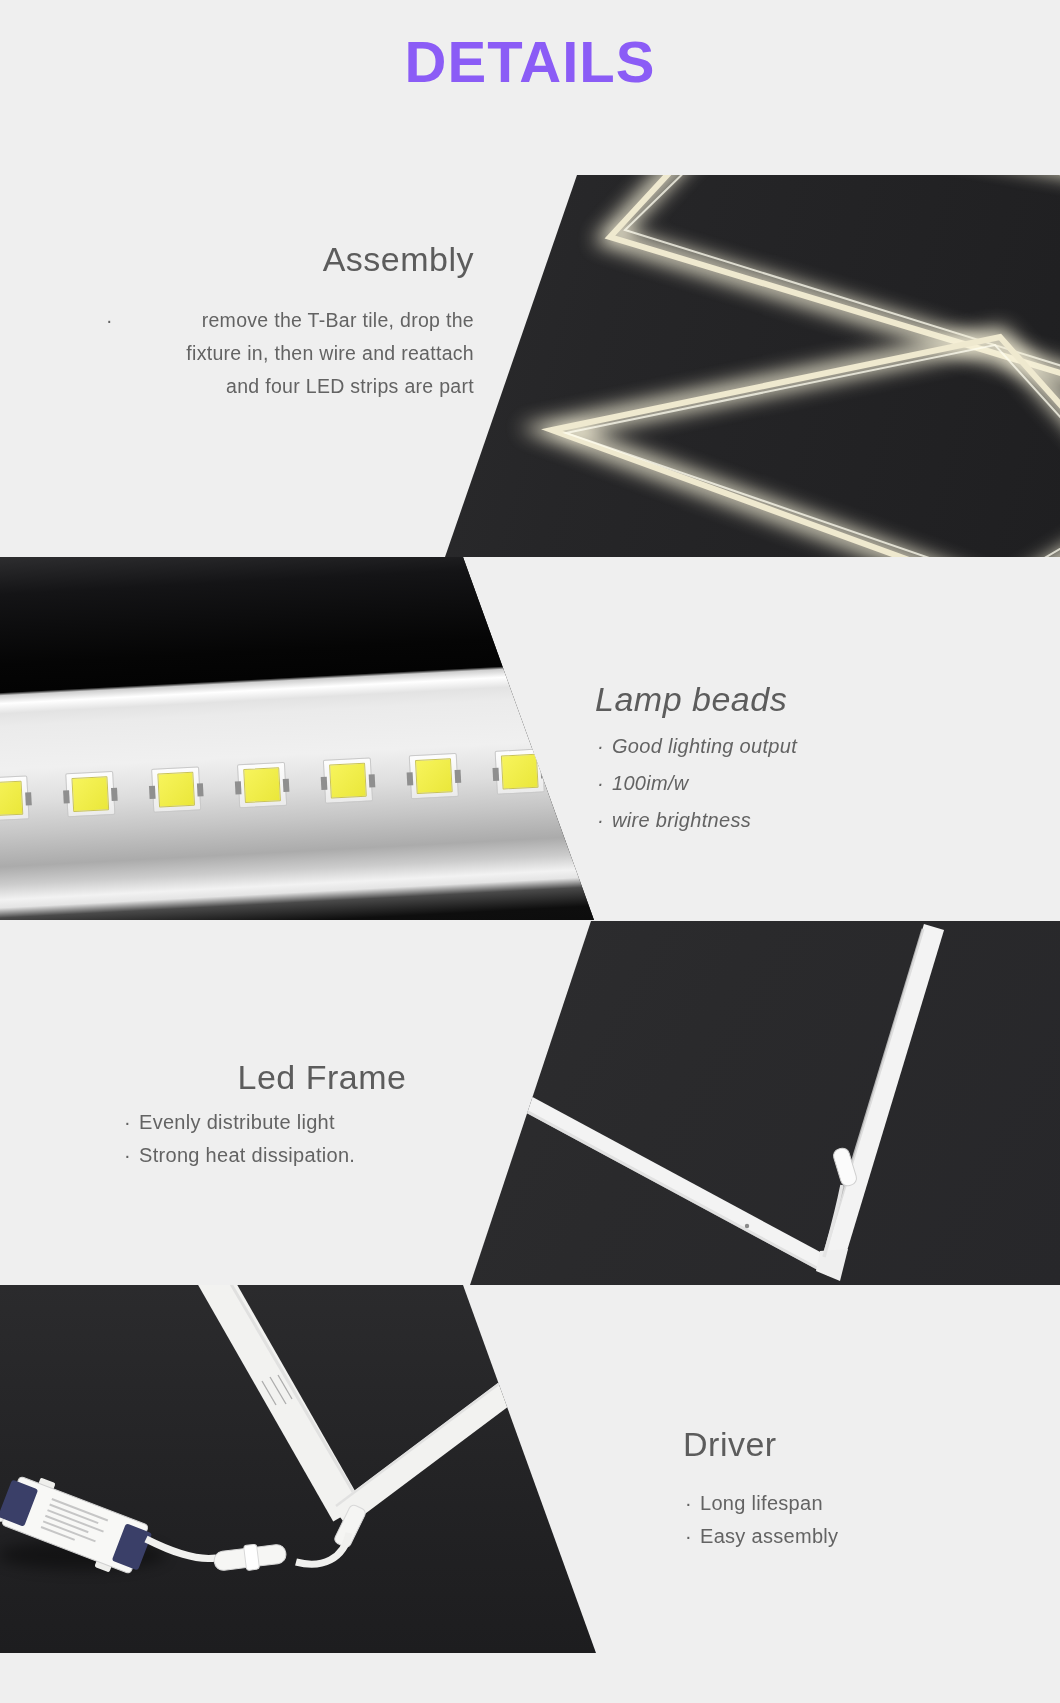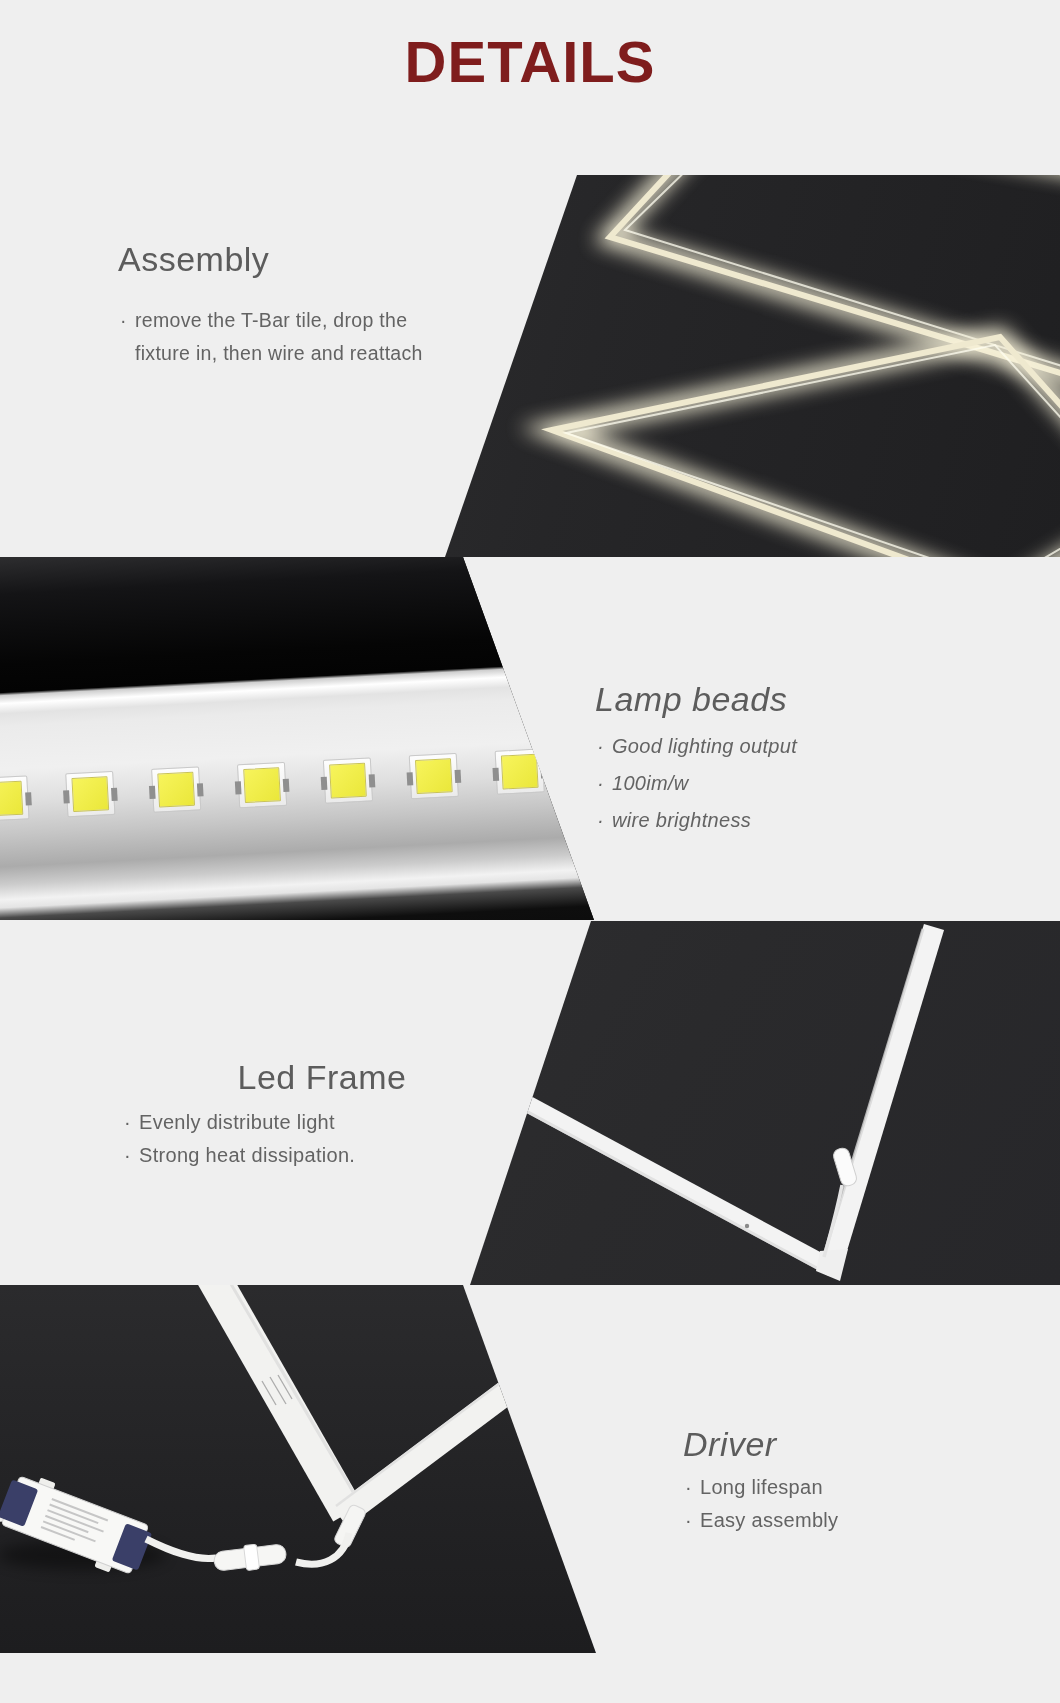--- a/index.html
+++ b/index.html
@@ -5,21 +5,21 @@
   html,body{margin:0;padding:0;background:#efefef;}
   .page{
     position:relative;width:1060px;height:1703px;margin:0 auto;
     background:#efefef;overflow:hidden;
     font-family:"Liberation Sans","DejaVu Sans",sans-serif;
   }
   
   .page-title{
     position:absolute;top:28px;left:0;width:100%;margin:0;
     text-align:center;font-size:58px;font-weight:700;letter-spacing:1px;
-    color:#7f1d1d;
+    color:#8b5cf6;
   }
   
   .panel{position:absolute;left:0;width:1060px;z-index:1;}
   .panel svg{position:absolute;left:0;top:0;}
   .panel-assembly{
     top:175px;height:382px;
     clip-path:polygon(577px 0,1060px 0,1060px 382px,445px 382px);
     background:linear-gradient(105deg,#343436 0%,#262628 55%,#1f1f21 100%);
   }
   .panel-lampbeads{
@@ -62,28 +62,28 @@
     background:linear-gradient(135deg,#f7f45c,#eae73a);
     border:1px solid #c9c356;border-radius:1px;
   }
   
   .txt{position:absolute;z-index:2;color:#636363;}
   .txt h2{margin:0;font-size:34px;line-height:38px;font-weight:400;
           letter-spacing:.5px;color:#5c5c5c;}
   .txt .bullets{margin:0;padding:0;list-style:none;}
   .txt .line,.txt .bullets li{position:relative;padding-left:17px;letter-spacing:.3px;}
   .txt .dot{position:absolute;left:2px;top:0;}
-  .txt-assembly{left:118px;top:240px;width:370px;font-size:19.5px;line-height:33px;}
+  .txt-assembly{left:104px;top:240px;width:370px;font-size:19.5px;line-height:33px;text-align:right;}
   .txt-assembly h2{margin-bottom:26px;}
   .txt-lampbeads{left:595px;top:680px;width:400px;font-size:20px;line-height:37px;font-style:italic;}
   .txt-lampbeads h2{margin-bottom:10px;}
   .txt-ledframe{left:122px;top:1058px;width:400px;font-size:20px;line-height:33px;}
   .txt-ledframe h2{margin-bottom:10px;text-align:center;}
   .txt-driver{left:683px;top:1425px;width:330px;font-size:20px;line-height:33px;}
-  .txt-driver h2{margin-bottom:8px;font-style:italic;}
+  .txt-driver h2{margin-bottom:24px;}
 </style>
 </head>
 <body>
 
 <div class="page">
 
   <h1 class="page-title">DETAILS</h1>
 
   <div class="panel panel-assembly">
     <svg width="1060" height="382" viewBox="0 0 1060 382">
@@ -104,20 +104,21 @@
   </div>
 
   <div class="txt txt-assembly">
     <h2>Assembly</h2>
     <div class="bullets">
       <div class="line">
         <span class="dot">·</span>
         <span>remove the T-Bar tile, drop the</span>
       </div>
       <div class="line">fixture in, then wire and reattach</div>
+      <div class="line">and four LED strips are part</div>
     </div>
   </div>
 
   <div class="panel panel-lampbeads">
     <div class="strip-inner">
       <div class="led-chip" style="left:8px">
           <span class="die"></span>
         </div>
       <div class="led-chip" style="left:94px">
           <span class="die"></span>

